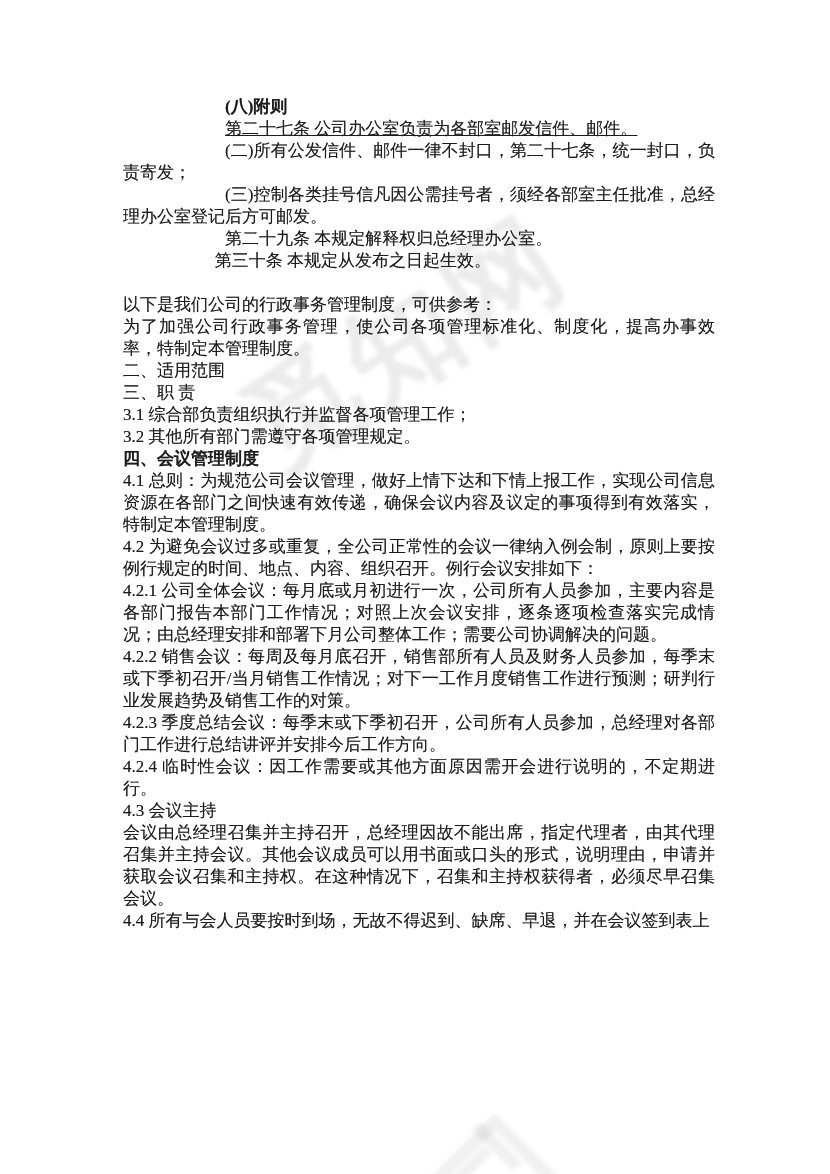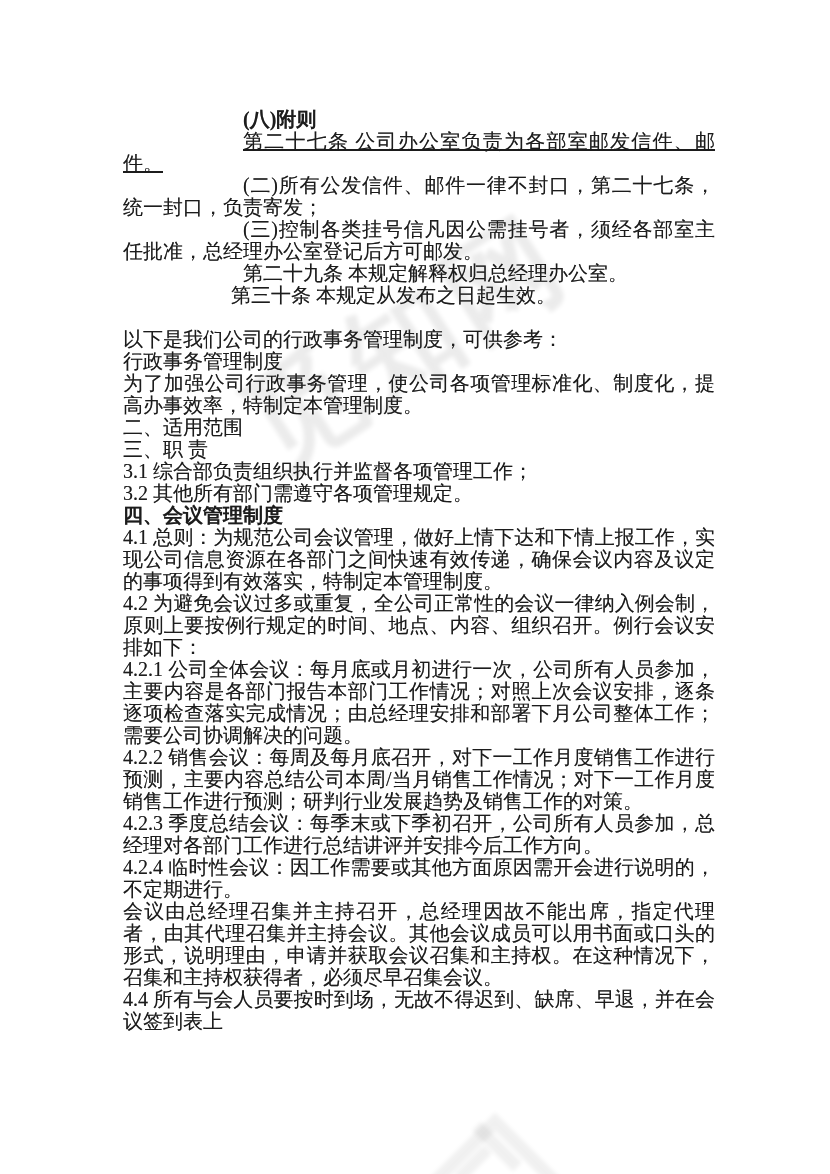--- a/index.html
+++ b/index.html
@@ -13,26 +13,25 @@
     height: 1174px;
     background: #ffffff;
     overflow: hidden;
     font-family: "Liberation Serif", "DejaVu Serif", serif;
   }
   .content {
     position: absolute;
     left: 123px;
     top: 96px;
     width: 592px;
-    font-size: 20px;
+    font-size: 17px;
     line-height: 22px;
     color: #1c1c1c;
     text-align: justify;
     text-shadow: 0 0 0.6px rgba(40,40,40,0.55);
-    margin-top: 12px;
   }
   .content p {
     margin: 0;
     padding: 0;
   }
   .content p.bold {
     font-weight: bold;
   }
   .content p.gap-before {
     margin-top: 22px;
@@ -103,30 +102,30 @@
   <div class="wm-bottom-stroke2"></div>
 
   <div class="content" id="doc-body">
       <p class="bold" style="text-indent: 6em;">(八)附则</p>
       <p style="text-indent: 6em; text-decoration: underline;">第二十七条 公司办公室负责为各部室邮发信件、邮件。</p>
       <p style="text-indent: 6em;">(二)所有公发信件、邮件一律不封口，第二十七条，统一封口，负责寄发；</p>
       <p style="text-indent: 6em;">(三)控制各类挂号信凡因公需挂号者，须经各部室主任批准，总经理办公室登记后方可邮发。</p>
       <p style="text-indent: 6em;">第二十九条 本规定解释权归总经理办公室。</p>
       <p style="text-indent: 5.4em;">第三十条 本规定从发布之日起生效。</p>
       <p class="gap-before">以下是我们公司的行政事务管理制度，可供参考：</p>
-      <p>行政事务管理制度</p>
       <p>为了加强公司行政事务管理，使公司各项管理标准化、制度化，提高办事效率，特制定本管理制度。</p>
       <p>二、适用范围</p>
       <p>三、职 责</p>
       <p>3.1 综合部负责组织执行并监督各项管理工作；</p>
       <p>3.2 其他所有部门需遵守各项管理规定。</p>
       <p class="bold">四、会议管理制度</p>
       <p>4.1 总则：为规范公司会议管理，做好上情下达和下情上报工作，实现公司信息资源在各部门之间快速有效传递，确保会议内容及议定的事项得到有效落实，特制定本管理制度。</p>
       <p>4.2 为避免会议过多或重复，全公司正常性的会议一律纳入例会制，原则上要按例行规定的时间、地点、内容、组织召开。例行会议安排如下：</p>
       <p>4.2.1 公司全体会议：每月底或月初进行一次，公司所有人员参加，主要内容是各部门报告本部门工作情况；对照上次会议安排，逐条逐项检查落实完成情况；由总经理安排和部署下月公司整体工作；需要公司协调解决的问题。</p>
-      <p>4.2.2 销售会议：每周及每月底召开，对下一工作月度销售工作进行预测，主要内容总结公司本周/当月销售工作情况；对下一工作月度销售工作进行预测；研判行业发展趋势及销售工作的对策。</p>
+      <p>4.2.2 销售会议：每周及每月底召开，销售部所有人员及财务人员参加，每季末或下季初召开/当月销售工作情况；对下一工作月度销售工作进行预测；研判行业发展趋势及销售工作的对策。</p>
       <p>4.2.3 季度总结会议：每季末或下季初召开，公司所有人员参加，总经理对各部门工作进行总结讲评并安排今后工作方向。</p>
       <p>4.2.4 临时性会议：因工作需要或其他方面原因需开会进行说明的，不定期进行。</p>
+      <p>4.3 会议主持</p>
       <p>会议由总经理召集并主持召开，总经理因故不能出席，指定代理者，由其代理召集并主持会议。其他会议成员可以用书面或口头的形式，说明理由，申请并获取会议召集和主持权。在这种情况下，召集和主持权获得者，必须尽早召集会议。</p>
       <p>4.4 所有与会人员要按时到场，无故不得迟到、缺席、早退，并在会议签到表上</p>
     </div>
 
 </div>
 
 </body></html>

